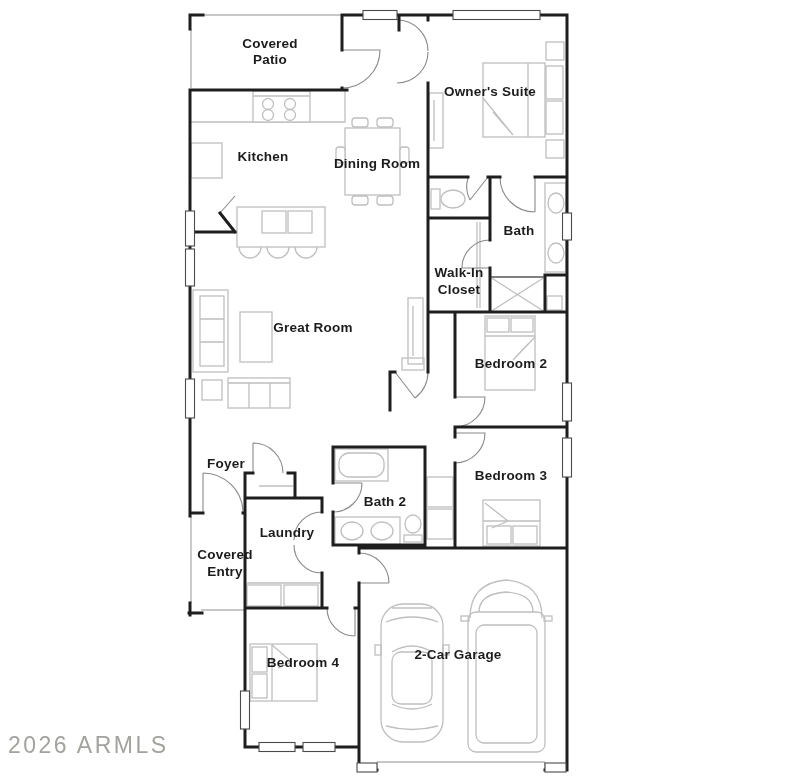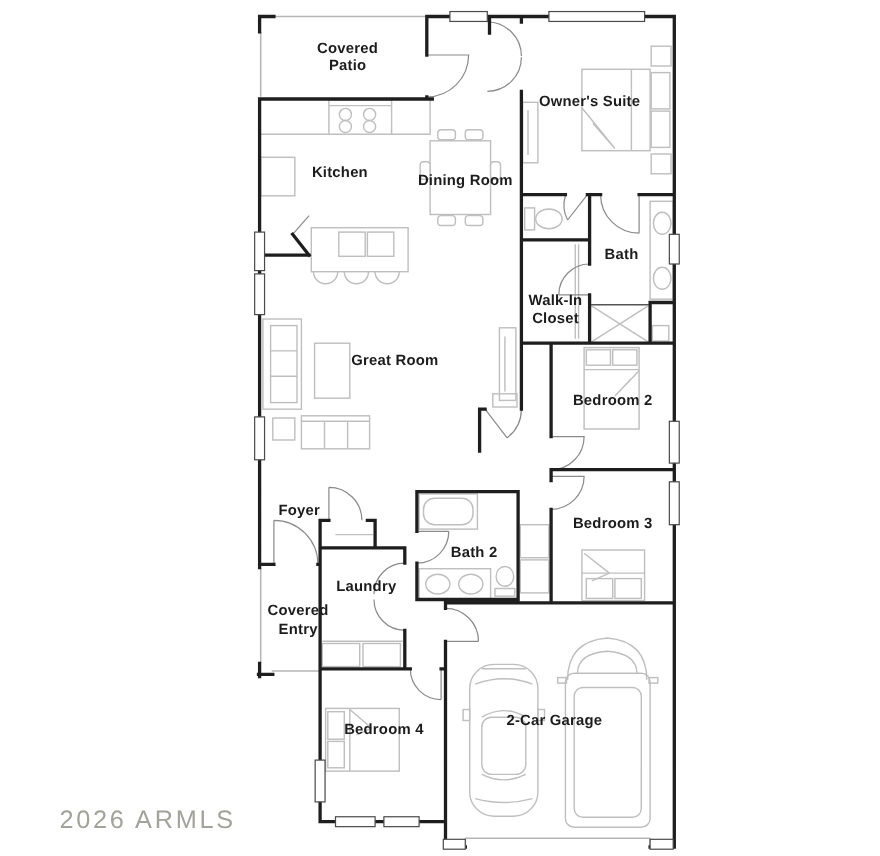--- a/index.html
+++ b/index.html
@@ -1,21 +1,21 @@
 <!DOCTYPE html>
 <html style="--wall: #1e1e1e; --furniture: #bfbfbf; --door: #8a8a8a; --thin: #b5b5b5; --label: #1c1c1c; --watermark: #a3a29b; --background: #ffffff;"><head>
 <meta charset="utf-8">
 <style>
   :root{
     --wall:#1e1e1e; --furniture:#bfbfbf; --door:#8a8a8a; --thin:#b5b5b5;
     --label:#1c1c1c; --watermark:#a3a29b; --background:#ffffff;
   }
   html,body{margin:0;padding:0;background:var(--background);}
   #stage{position:relative;width:728px;height:778px;background:var(--background);overflow:hidden;
-         font-family:"Liberation Sans",sans-serif;margin-left:46px;}
+         font-family:"Liberation Sans",sans-serif;}
   svg{display:block}
   .wall{stroke:var(--wall);stroke-width:3;fill:none;stroke-linecap:square}
   .thin{stroke:var(--thin);stroke-width:1.4;fill:none}
   .furn{stroke:var(--furniture);stroke-width:1.3;fill:none}
   .furnf{stroke:var(--furniture);stroke-width:1.3;fill:#ffffff}
   .door{stroke:var(--door);stroke-width:1.1;fill:none}
   .win{fill:#ffffff;stroke:#4a4a4a;stroke-width:1.1}
   .fixline{stroke:#555;stroke-width:1.3;fill:none}
   .lbl{font:600 13.5px "Liberation Sans",sans-serif;fill:var(--label);letter-spacing:.2px}
   .wm{font:400 23px "Liberation Sans",sans-serif;fill:var(--watermark);letter-spacing:2.5px}

